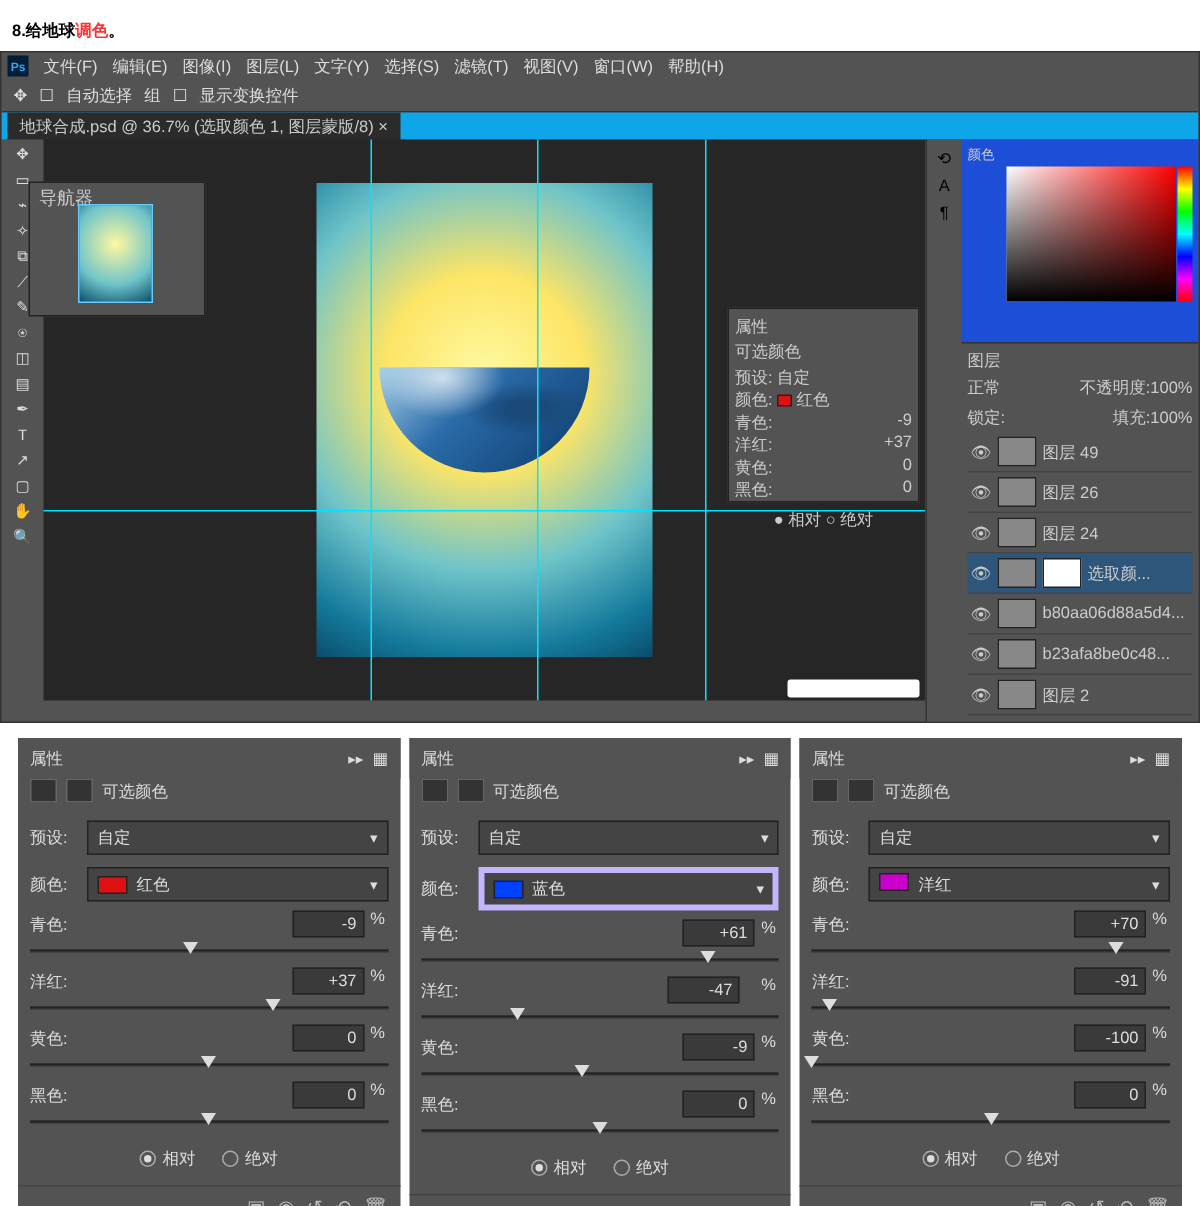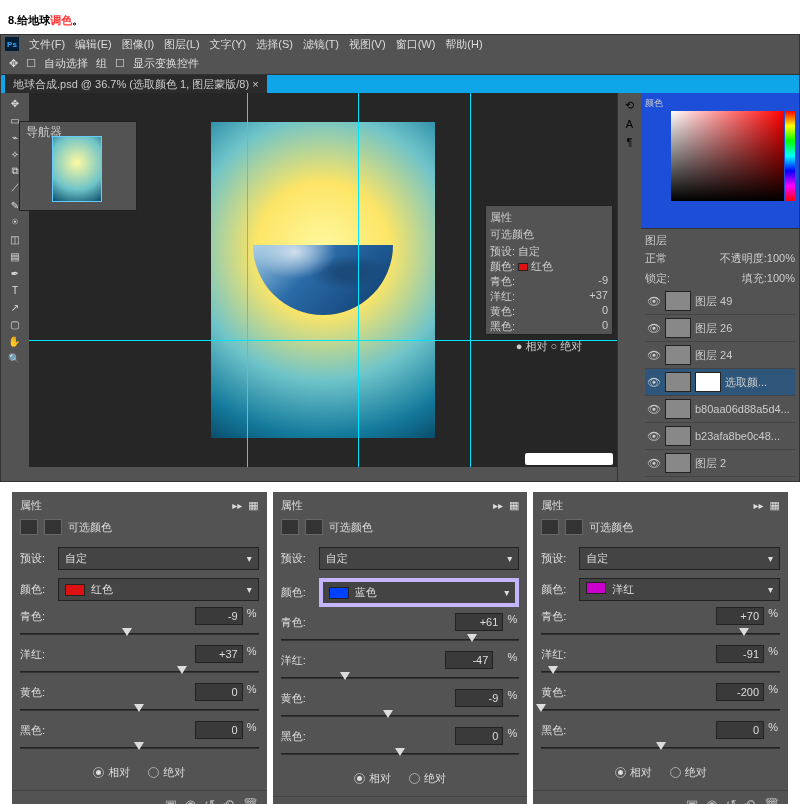--- a/index.html
+++ b/index.html
@@ -457,21 +457,21 @@
         </div>
       <div class="track">
           <div class="line"></div>
           <div class="thumb" style="left:5%"></div>
         </div>
     </div>
       <div class="sliderrow">
       <div class="top">
           <span>黄色:</span>
       <div style="display:flex;gap:2px">
-            <div class="valbox">-200</div>
+            <div class="valbox">-100</div>
             <span class="pct">%</span>
           </div>
         </div>
       <div class="track">
           <div class="line"></div>
           <div class="thumb" style="left:0%"></div>
         </div>
     </div>
       <div class="sliderrow">
       <div class="top">

